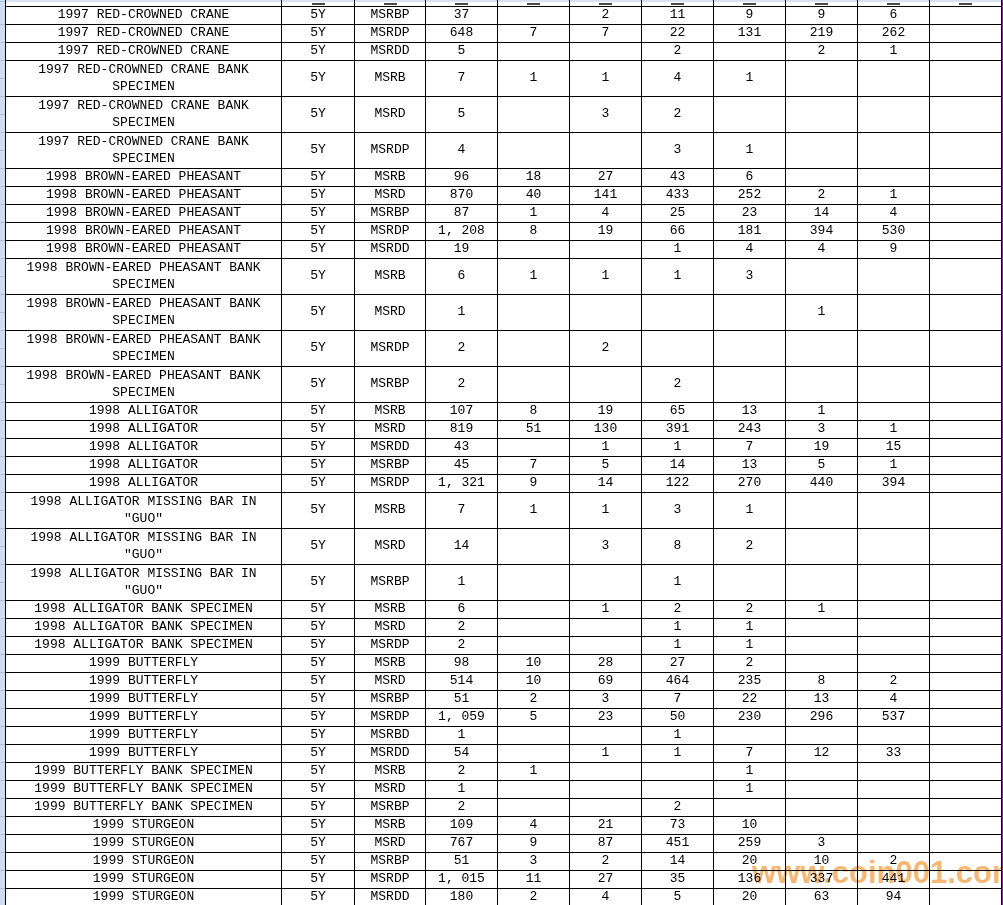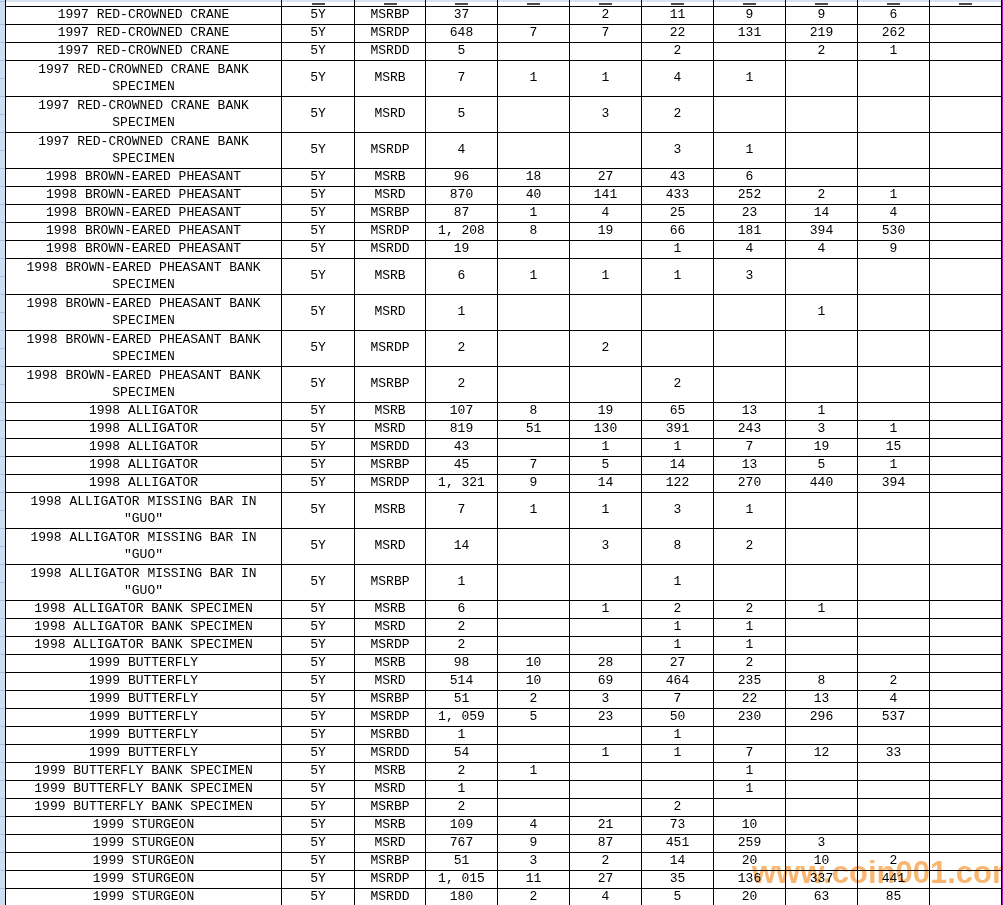--- a/index.html
+++ b/index.html
@@ -515,17 +515,17 @@
       <div class="cell h-s"></div>
       <div class="cell h-s name">1999 STURGEON</div>
       <div class="cell h-s">5Y</div>
       <div class="cell h-s">MSRDD</div>
       <div class="cell h-s">180</div>
       <div class="cell h-s">2</div>
       <div class="cell h-s">4</div>
       <div class="cell h-s">5</div>
       <div class="cell h-s">20</div>
       <div class="cell h-s">63</div>
-      <div class="cell h-s">85</div>
+      <div class="cell h-s">94</div>
       <div class="cell h-s"></div>
     </div>
   <div class="watermark">www.coin001.com</div>
 </div>
 
 </body></html>

